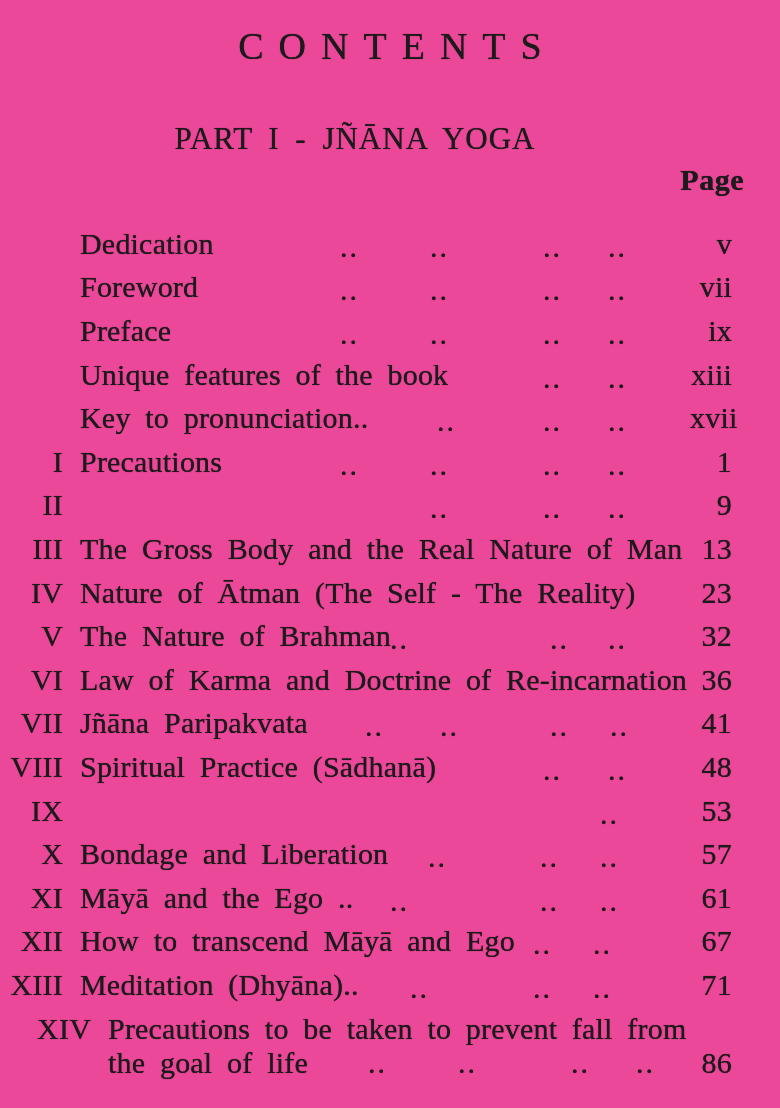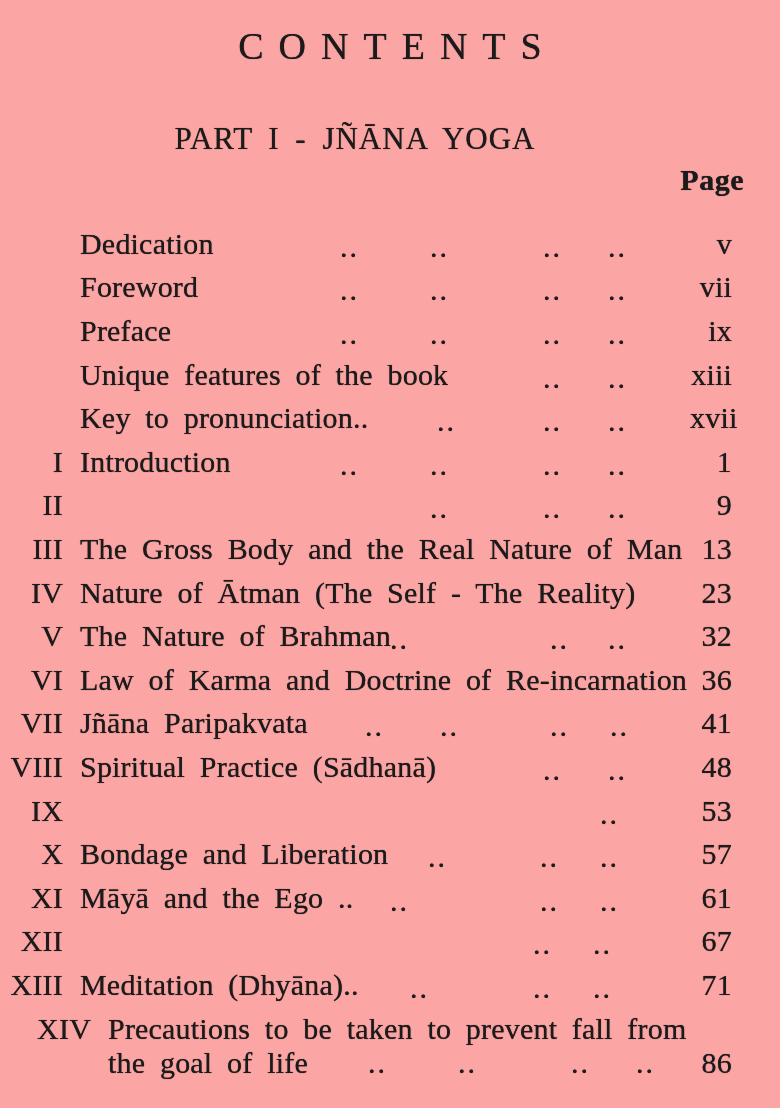--- a/index.html
+++ b/index.html
@@ -1,20 +1,20 @@
 <!DOCTYPE html>
 <html><head>
 <meta charset="utf-8">
 <style>
   html,body{margin:0;padding:0;background:#e8e8e6;}
   .sheet{
     position:relative;
     width:780px;height:1108px;
     margin:0 auto;
-    background:#fca5a5;
+    background:#ec4899;
     overflow:hidden;
     font-family:"Liberation Serif","DejaVu Serif",serif;
     color:#1b1b1b;
     text-shadow:0 0 0.8px rgba(10,10,10,0.85);
   }
   .main-title{
     position:absolute;top:24px;left:0;right:0;
     margin:0;
     font-size:38px;font-weight:normal;
     letter-spacing:15px;
@@ -128,21 +128,21 @@
       <div class="toc-row">
     <span class="num"></span>
     <span class="mid">
       <span class="title">Key to pronunciation..</span>
     <span class="dot" style="left: 374px;">..</span><span class="dot" style="left: 480px;">..</span><span class="dot" style="left: 545px;">..</span></span>
     <span class="pg">xvii</span>
   </div>
       <div class="toc-row">
     <span class="num">I</span>
     <span class="mid">
-      <span class="title">Introduction</span>
+      <span class="title">Precautions</span>
     <span class="dot" style="left: 277px;">..</span><span class="dot" style="left: 367px;">..</span><span class="dot" style="left: 480px;">..</span><span class="dot" style="left: 545px;">..</span></span>
     <span class="pg">1</span>
   </div>
       <div class="toc-row">
     <span class="num">II</span>
     <span class="mid">
     <span class="dot" style="left: 367px;">..</span><span class="dot" style="left: 480px;">..</span><span class="dot" style="left: 545px;">..</span></span>
     <span class="pg">9</span>
   </div>
       <div class="toc-row">
@@ -203,20 +203,21 @@
       <div class="toc-row">
     <span class="num">XI</span>
     <span class="mid">
       <span class="title">Māyā and the Ego ..</span>
     <span class="dot" style="left: 327px;">..</span><span class="dot" style="left: 477px;">..</span><span class="dot" style="left: 537px;">..</span></span>
     <span class="pg">61</span>
   </div>
       <div class="toc-row">
     <span class="num">XII</span>
     <span class="mid">
+      <span class="title">How to transcend Māyā and Ego</span>
     <span class="dot" style="left: 470px;">..</span><span class="dot" style="left: 530px;">..</span></span>
     <span class="pg">67</span>
   </div>
       <div class="toc-row">
     <span class="num">XIII</span>
     <span class="mid">
       <span class="title">Meditation (Dhyāna)..</span>
     <span class="dot" style="left: 347px;">..</span><span class="dot" style="left: 470px;">..</span><span class="dot" style="left: 530px;">..</span></span>
     <span class="pg">71</span>
   </div>

